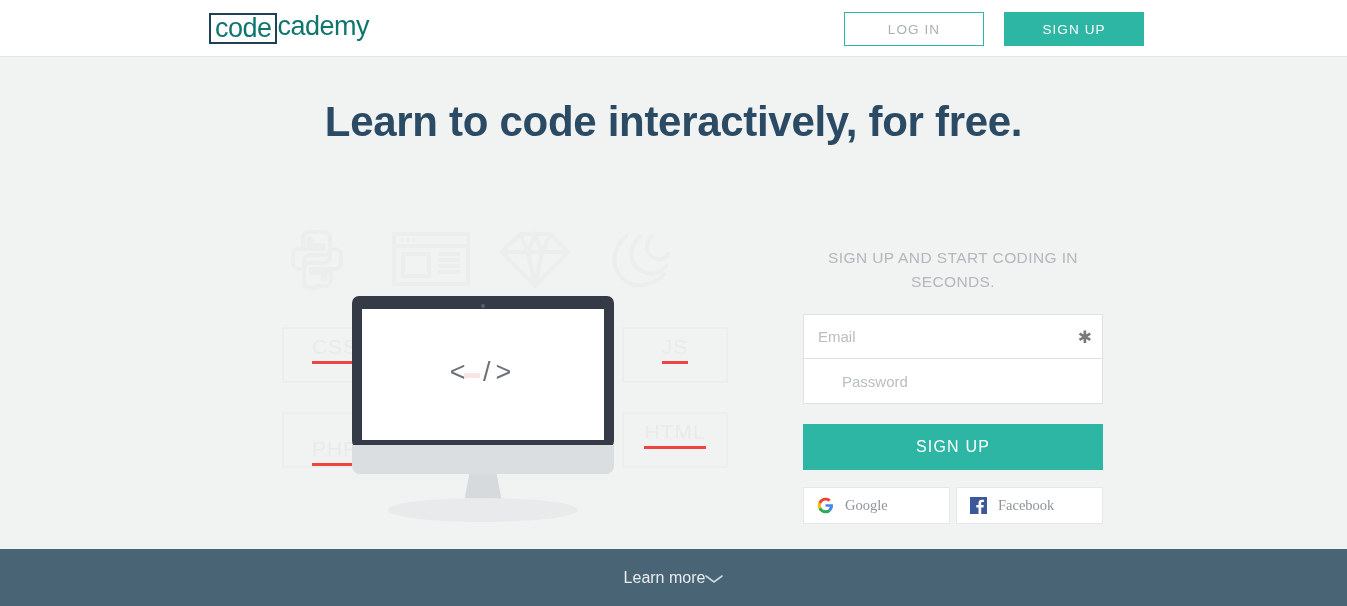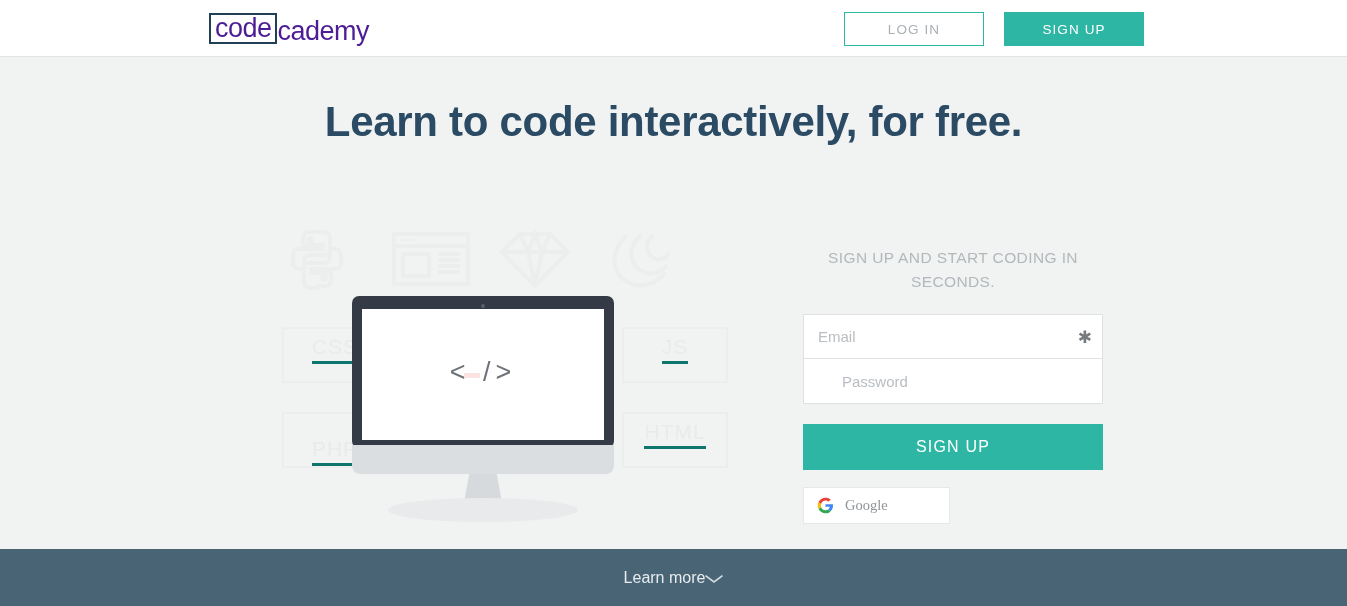--- a/index.html
+++ b/index.html
@@ -14,23 +14,23 @@
 
   
   .header {
     position: absolute; top: 0; left: 0;
     width: 1347px; height: 57px;
     background: #ffffff;
     border-bottom: 1px solid #e3e4e5;
   }
   .logo {
     position: absolute; left: 209px; top: 13px;
-    display: flex; align-items: flex-end;
+    display: flex; align-items: flex-start;
     font-size: 27px; letter-spacing: -0.5px;
-    color: #4c1d95; font-weight: 400;
+    color: #0f766e; font-weight: 400;
     user-select: none;
   }
   .logo-boxed {
     border: 2.5px solid #204056;
     padding: 0px 3px 1px 4px;
     line-height: 26px;
     display: inline-block;
   }
   .logo-rest {
     line-height: 26px;
@@ -81,21 +81,21 @@
 
   .tagbox {
     position: absolute;
     border: 2px solid #eceded;
     color: #e9eaea;
     font-size: 21px;
     letter-spacing: 1px;
     display: flex; align-items: flex-start; justify-content: center;
     padding-top: 6px;
   }
-  .tagbox span { border-bottom: 3px solid #0f766e; padding-bottom: 2px; }
+  .tagbox span { border-bottom: 3px solid #ef4444; padding-bottom: 2px; }
 
   
   .monitor-body {
     position: absolute; left: 80px; top: 74px;
     width: 262px; height: 152px;
     background: #343a46;
     border-radius: 7px;
     padding: 13px 10px 8px 10px;
   }
   .monitor-dot {
@@ -304,20 +304,27 @@
     <div class="social-btn">
       <svg width="17" height="17" viewBox="0 0 48 48">
         <path fill="#4285F4" d="M45.1 24.5c0-1.6-.1-2.8-.4-4.1H24v7.4h12.1c-.2 2-1.6 5-4.5 7l-.1.3 6.5 5 .5.1c4.1-3.8 6.6-9.4 6.6-15.7"></path>
         <path fill="#34A853" d="M24 46c5.9 0 10.9-1.9 14.5-5.3l-6.9-5.4c-1.9 1.3-4.4 2.2-7.6 2.2-5.8 0-10.7-3.8-12.5-9.1l-.3 0-6.8 5.2-.1.3C7.9 41 15.4 46 24 46"></path>
         <path fill="#FBBC05" d="M11.5 28.4c-.5-1.4-.7-2.9-.7-4.4s.3-3 .7-4.4v-.3l-6.9-5.3-.2.1C2.8 16.9 2 20.4 2 24s.8 7.1 2.4 10.1z"></path>
         <path fill="#EA4335" d="M24 9.9c4.1 0 6.9 1.8 8.5 3.3l6.2-6C34.9 3.8 29.9 2 24 2 15.4 2 7.9 7 4.4 13.9l7.1 5.6C13.3 13.7 18.2 9.9 24 9.9"></path>
       </svg>
       <span>Google</span>
     </div>
 
+    <div class="social-btn">
+      <svg width="17" height="17" viewBox="0 0 20 20">
+        <rect width="20" height="20" fill="#3b5998"></rect>
+        <path fill="#ffffff" d="M13.2 20v-7.7h2.6l.4-3h-3V7.4c0-.9.2-1.5 1.5-1.5h1.6V3.2c-.3 0-1.3-.1-2.4-.1-2.3 0-3.9 1.4-3.9 4v2.2H7.4v3h2.6V20z"></path>
+      </svg>
+      <span>Facebook</span>
+    </div>
   </div>
 </div>
 
 <div class="footer">
   <div class="footer-text">Learn more</div>
   <svg class="chev" width="18" height="9" viewBox="0 0 18 9">
     <path d="M1 1 L9 7 L17 1" fill="none" stroke="#cfd8dd" stroke-width="1.6" stroke-linecap="round"></path>
   </svg>
 </div>
 

